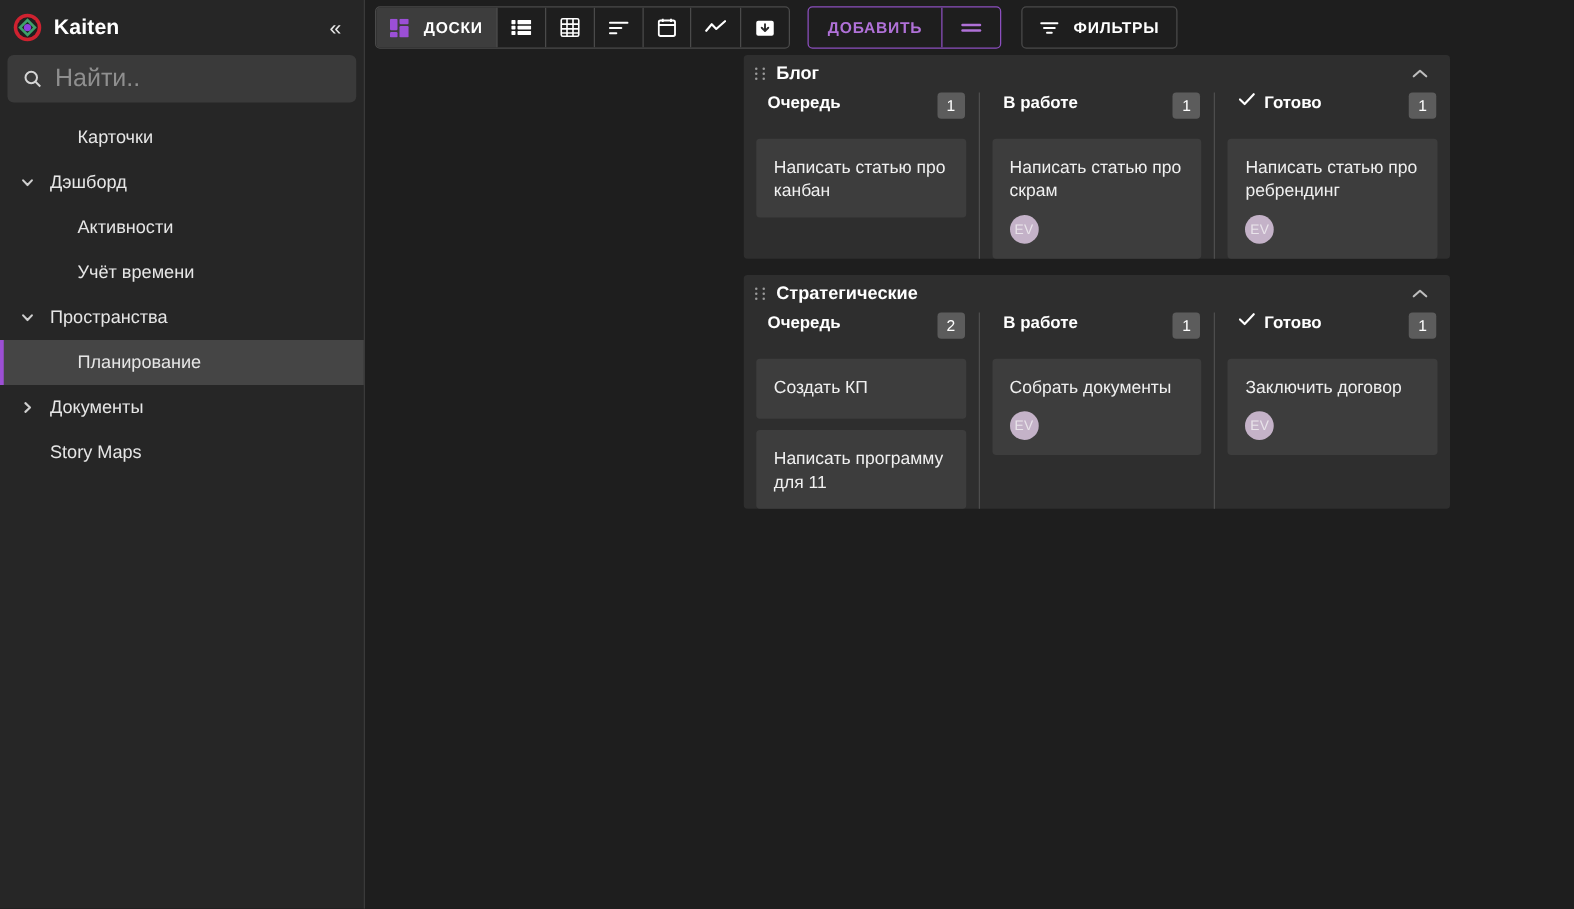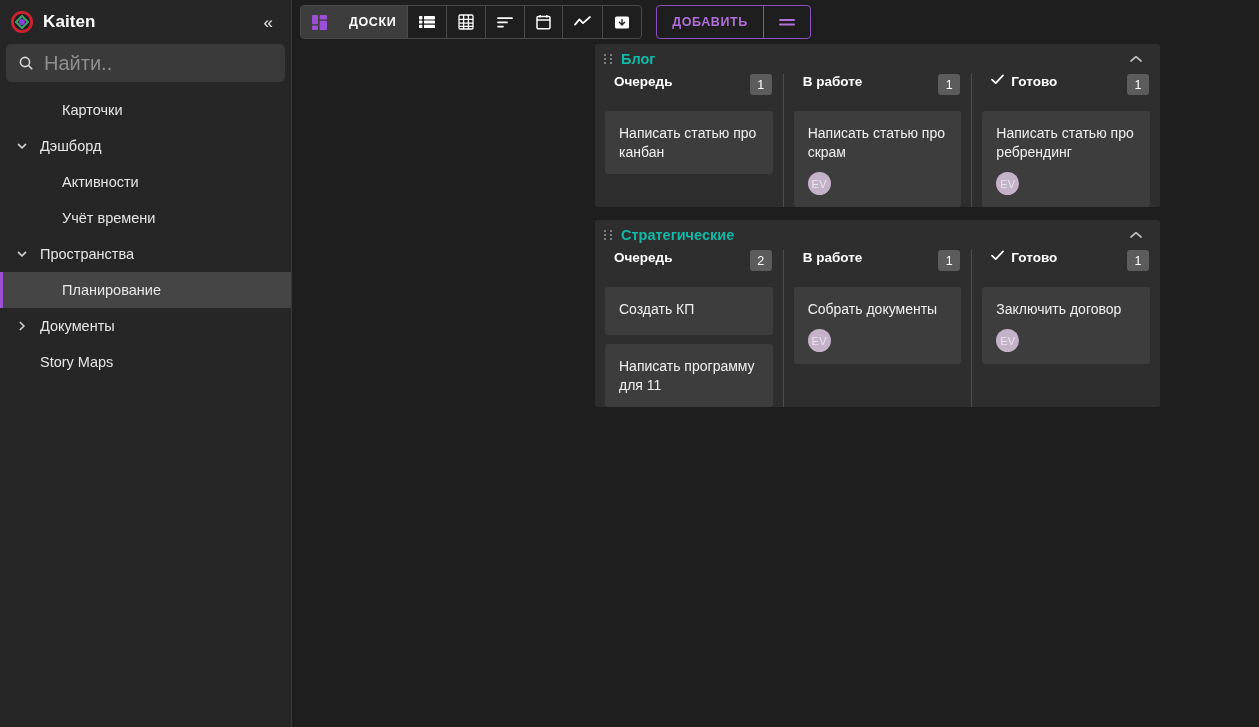--- a/index.html
+++ b/index.html
@@ -66,21 +66,21 @@
   .toolbar {
     height: 44px; display: flex; align-items: center;
     padding-left: 8px; gap: 0; background: #1e1e1e;
   }
   .tb-group {
     display: flex; align-items: center; height: 34px;
     border: 1px solid #4a4a4a; border-radius: 4px; overflow: hidden;
   }
   .tb-btn {
     height: 100%; display: flex; align-items: center; justify-content: center;
-    gap: 22px; padding: 0 11px; color: #ffffff; font-size: 12.5px;
+    gap: 12px; padding: 0 11px; color: #ffffff; font-size: 12.5px;
     font-weight: bold; letter-spacing: .6px; cursor: pointer;
     border-right: 1px solid #4a4a4a; background: transparent;
   }
   .tb-btn:last-child { border-right: 0; }
   .tb-btn.active { background: #3d3d3d; }
   .tb-group.add {
     margin-left: 14px; border-color: #8c4fbf;
   }
   .tb-btn.add-lbl { color: #b071d8; border-right: 1px solid #8c4fbf; padding: 0 15px; }
   .tb-btn.add-menu { padding: 0 14px; }
@@ -96,21 +96,21 @@
   .board {
     margin: 0 99px 0 303px; background: #2e2e2e; border-radius: 3px;
     display: flex; flex-direction: column;
   }
   .board-head {
     height: 30px; display: flex; align-items: center;
     padding: 0 13px 0 9px; gap: 8px;
   }
   .drag-dots { display: grid; grid-template-columns: 3px 3px; gap: 2px 3px; }
   .drag-dots i { width: 2px; height: 2px; background: #9a9a9a; border-radius: 50%; display: block; }
-  .board-title { color: #14b8a6; font-size: 14.5px; font-weight: bold; flex: 1; }
+  .board-title { color: #ffffff; font-size: 14.5px; font-weight: bold; flex: 1; }
   .board-collapse { color: #bfbfbf; font-size: 12px; cursor: pointer; padding: 0 4px; }
   .cols { display: flex; flex: 1; }
   .col {
     flex: 1 1 0; min-width: 0; padding: 0 9px 0 9px;
     border-right: 1px solid #4d4d4d; display: flex; flex-direction: column;
   }
   .col:last-child { border-right: 0; }
   .col-head {
     height: 32px; display: flex; gap: 7px;
     padding: 0 2px 0 10px;
@@ -300,20 +300,32 @@
         <div class="tb-btn add-menu">
           <span>
             <svg width="18" height="12" viewBox="0 0 18 12" stroke="#b071d8" stroke-width="2" stroke-linecap="round">
               <line x1="2" y1="4" x2="16" y2="4"></line>
                 <line x1="2" y1="8.4" x2="16" y2="8.4"></line>
             </svg>
           </span>
         </div>
       </div>
 
+      <div class="tb-group filters">
+        <div class="tb-btn filters-lbl">
+          <span>
+            <svg width="15" height="13" viewBox="0 0 15 13" stroke="#ffffff" stroke-width="1.6" stroke-linecap="round">
+              <line x1="1" y1="2.6" x2="14" y2="2.6"></line>
+              <line x1="3.2" y1="6.4" x2="11.8" y2="6.4"></line>
+              <line x1="5.6" y1="10.2" x2="9.4" y2="10.2"></line>
+            </svg>
+          </span>
+          <span>ФИЛЬТРЫ</span>
+        </div>
+      </div>
     </div>
 
     <div class="board-area">
         <div class="board">
           <div class="board-head">
             <span class="drag-dots">
               <i></i>
               <i></i>
               <i></i>
               <i></i>

